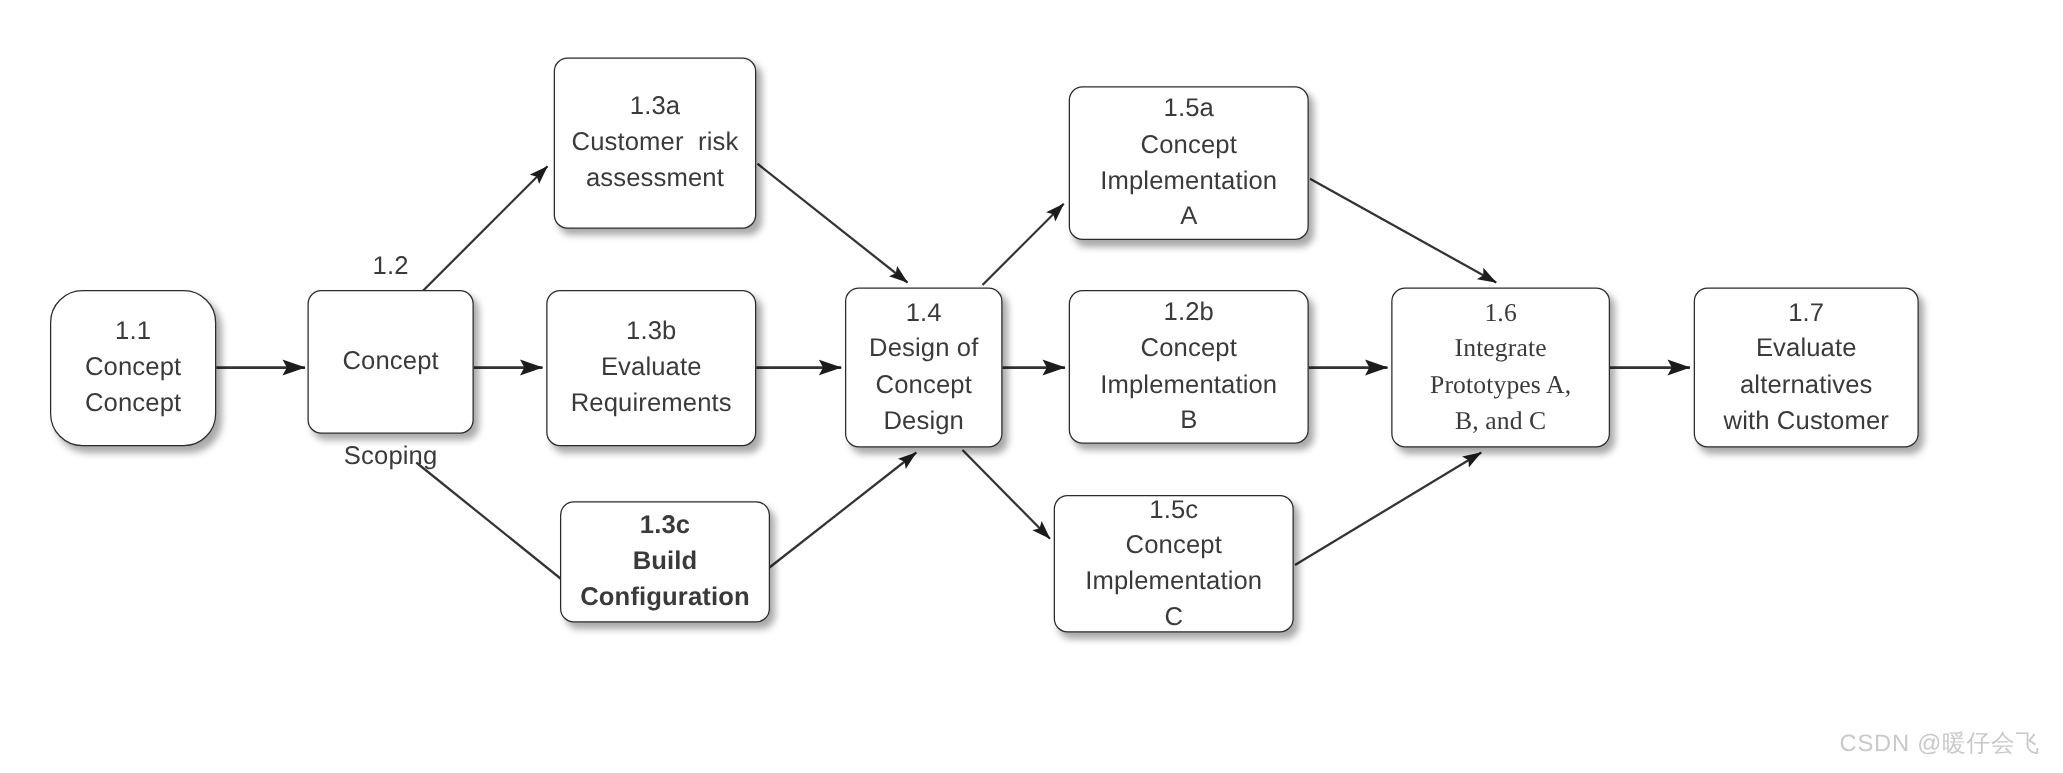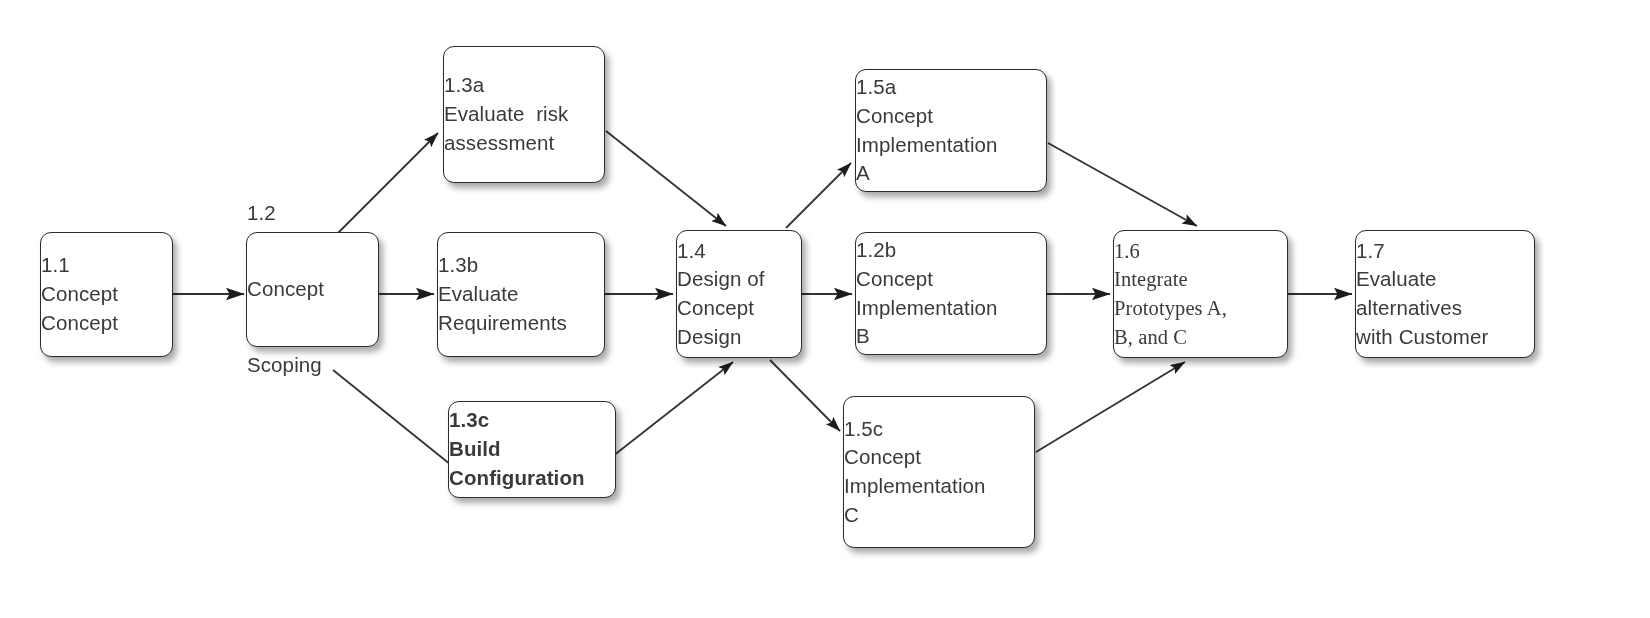--- a/index.html
+++ b/index.html
@@ -27,21 +27,21 @@
   }
   .node {
     position: absolute;
     box-sizing: border-box;
     background: #ffffff;
     border: 1.6px solid #2b2b2b;
     border-radius: 11px;
     box-shadow: 4px 5px 6px rgba(0,0,0,0.34);
     display: flex;
     flex-direction: column;
-    align-items: flex-start;
+    align-items: center;
     justify-content: center;
     text-align: center;
     color: #3a3a3a;
     font-size: 20.5px;
     line-height: 1.40;
     letter-spacing: 0.1px;
     z-index: 2;
   }
   .node .nline {
     display: block;
@@ -81,33 +81,33 @@
         <line x1="802" y1="294" x2="852" y2="294" stroke="#333333" stroke-width="2.2" marker-end="url(#arrowhead)"></line>
         <line x1="770" y1="360" x2="840" y2="431" stroke="#333333" stroke-width="1.8" marker-end="url(#arrowhead)"></line>
         <line x1="1048" y1="143" x2="1197" y2="226" stroke="#333333" stroke-width="1.8" marker-end="url(#arrowhead)"></line>
         <line x1="1047" y1="294" x2="1110" y2="294" stroke="#333333" stroke-width="2.2" marker-end="url(#arrowhead)"></line>
         <line x1="1036" y1="452" x2="1185" y2="362" stroke="#333333" stroke-width="1.8" marker-end="url(#arrowhead)"></line>
         <line x1="1288" y1="294" x2="1352" y2="294" stroke="#333333" stroke-width="2.2" marker-end="url(#arrowhead)"></line>
       </g>
   </svg>
 
   <div id="node-layer">
-      <div class="node" style="left: 40px; top: 232px; width: 133px; height: 125px;">
+      <div class="node" style="left: 40px; top: 232px; width: 133px; height: 125px; border-radius: 26px;">
         <span class="nline">1.1</span>
         <span class="nline">Concept</span>
         <span class="nline">Concept</span>
       </div>
       <div class="node" style="left: 246px; top: 232px; width: 133px; height: 115px; gap: 47px;">
         <span class="nline">1.2</span>
         <span class="nline">Concept</span>
         <span class="nline">Scoping</span>
       </div>
       <div class="node" style="left: 443px; top: 46px; width: 162px; height: 137px;">
         <span class="nline">1.3a</span>
-        <span class="nline">Evaluate  risk</span>
+        <span class="nline">Customer  risk</span>
         <span class="nline">assessment</span>
       </div>
       <div class="node" style="left: 437px; top: 232px; width: 168px; height: 125px;">
         <span class="nline">1.3b</span>
         <span class="nline">Evaluate</span>
         <span class="nline">Requirements</span>
       </div>
       <div class="node" style="left: 448px; top: 401px; width: 168px; height: 97px; font-weight: bold;">
         <span class="nline">1.3c</span>
         <span class="nline">Build</span>
@@ -124,34 +124,35 @@
         <span class="nline">Concept</span>
         <span class="nline">Implementation</span>
         <span class="nline">A</span>
       </div>
       <div class="node" style="left: 855px; top: 232px; width: 192px; height: 123px;">
         <span class="nline">1.2b</span>
         <span class="nline">Concept</span>
         <span class="nline">Implementation</span>
         <span class="nline">B</span>
       </div>
-      <div class="node" style="left: 843px; top: 396px; width: 192px; height: 152px;">
+      <div class="node" style="left: 843px; top: 396px; width: 192px; height: 110px;">
         <span class="nline">1.5c</span>
         <span class="nline">Concept</span>
         <span class="nline">Implementation</span>
         <span class="nline">C</span>
       </div>
       <div class="node" style="left: 1113px; top: 230px; width: 175px; height: 128px; font-family: Liberation Serif, serif;">
         <span class="nline">1.6</span>
         <span class="nline">Integrate</span>
         <span class="nline">Prototypes A,</span>
         <span class="nline">B, and C</span>
       </div>
       <div class="node" style="left: 1355px; top: 230px; width: 180px; height: 128px;">
         <span class="nline">1.7</span>
         <span class="nline">Evaluate</span>
         <span class="nline">alternatives</span>
         <span class="nline">with Customer</span>
       </div>
     </div>
 
+  <div class="watermark">CSDN @暖仔会飞</div>
 
 </div>
 
 </body></html>

